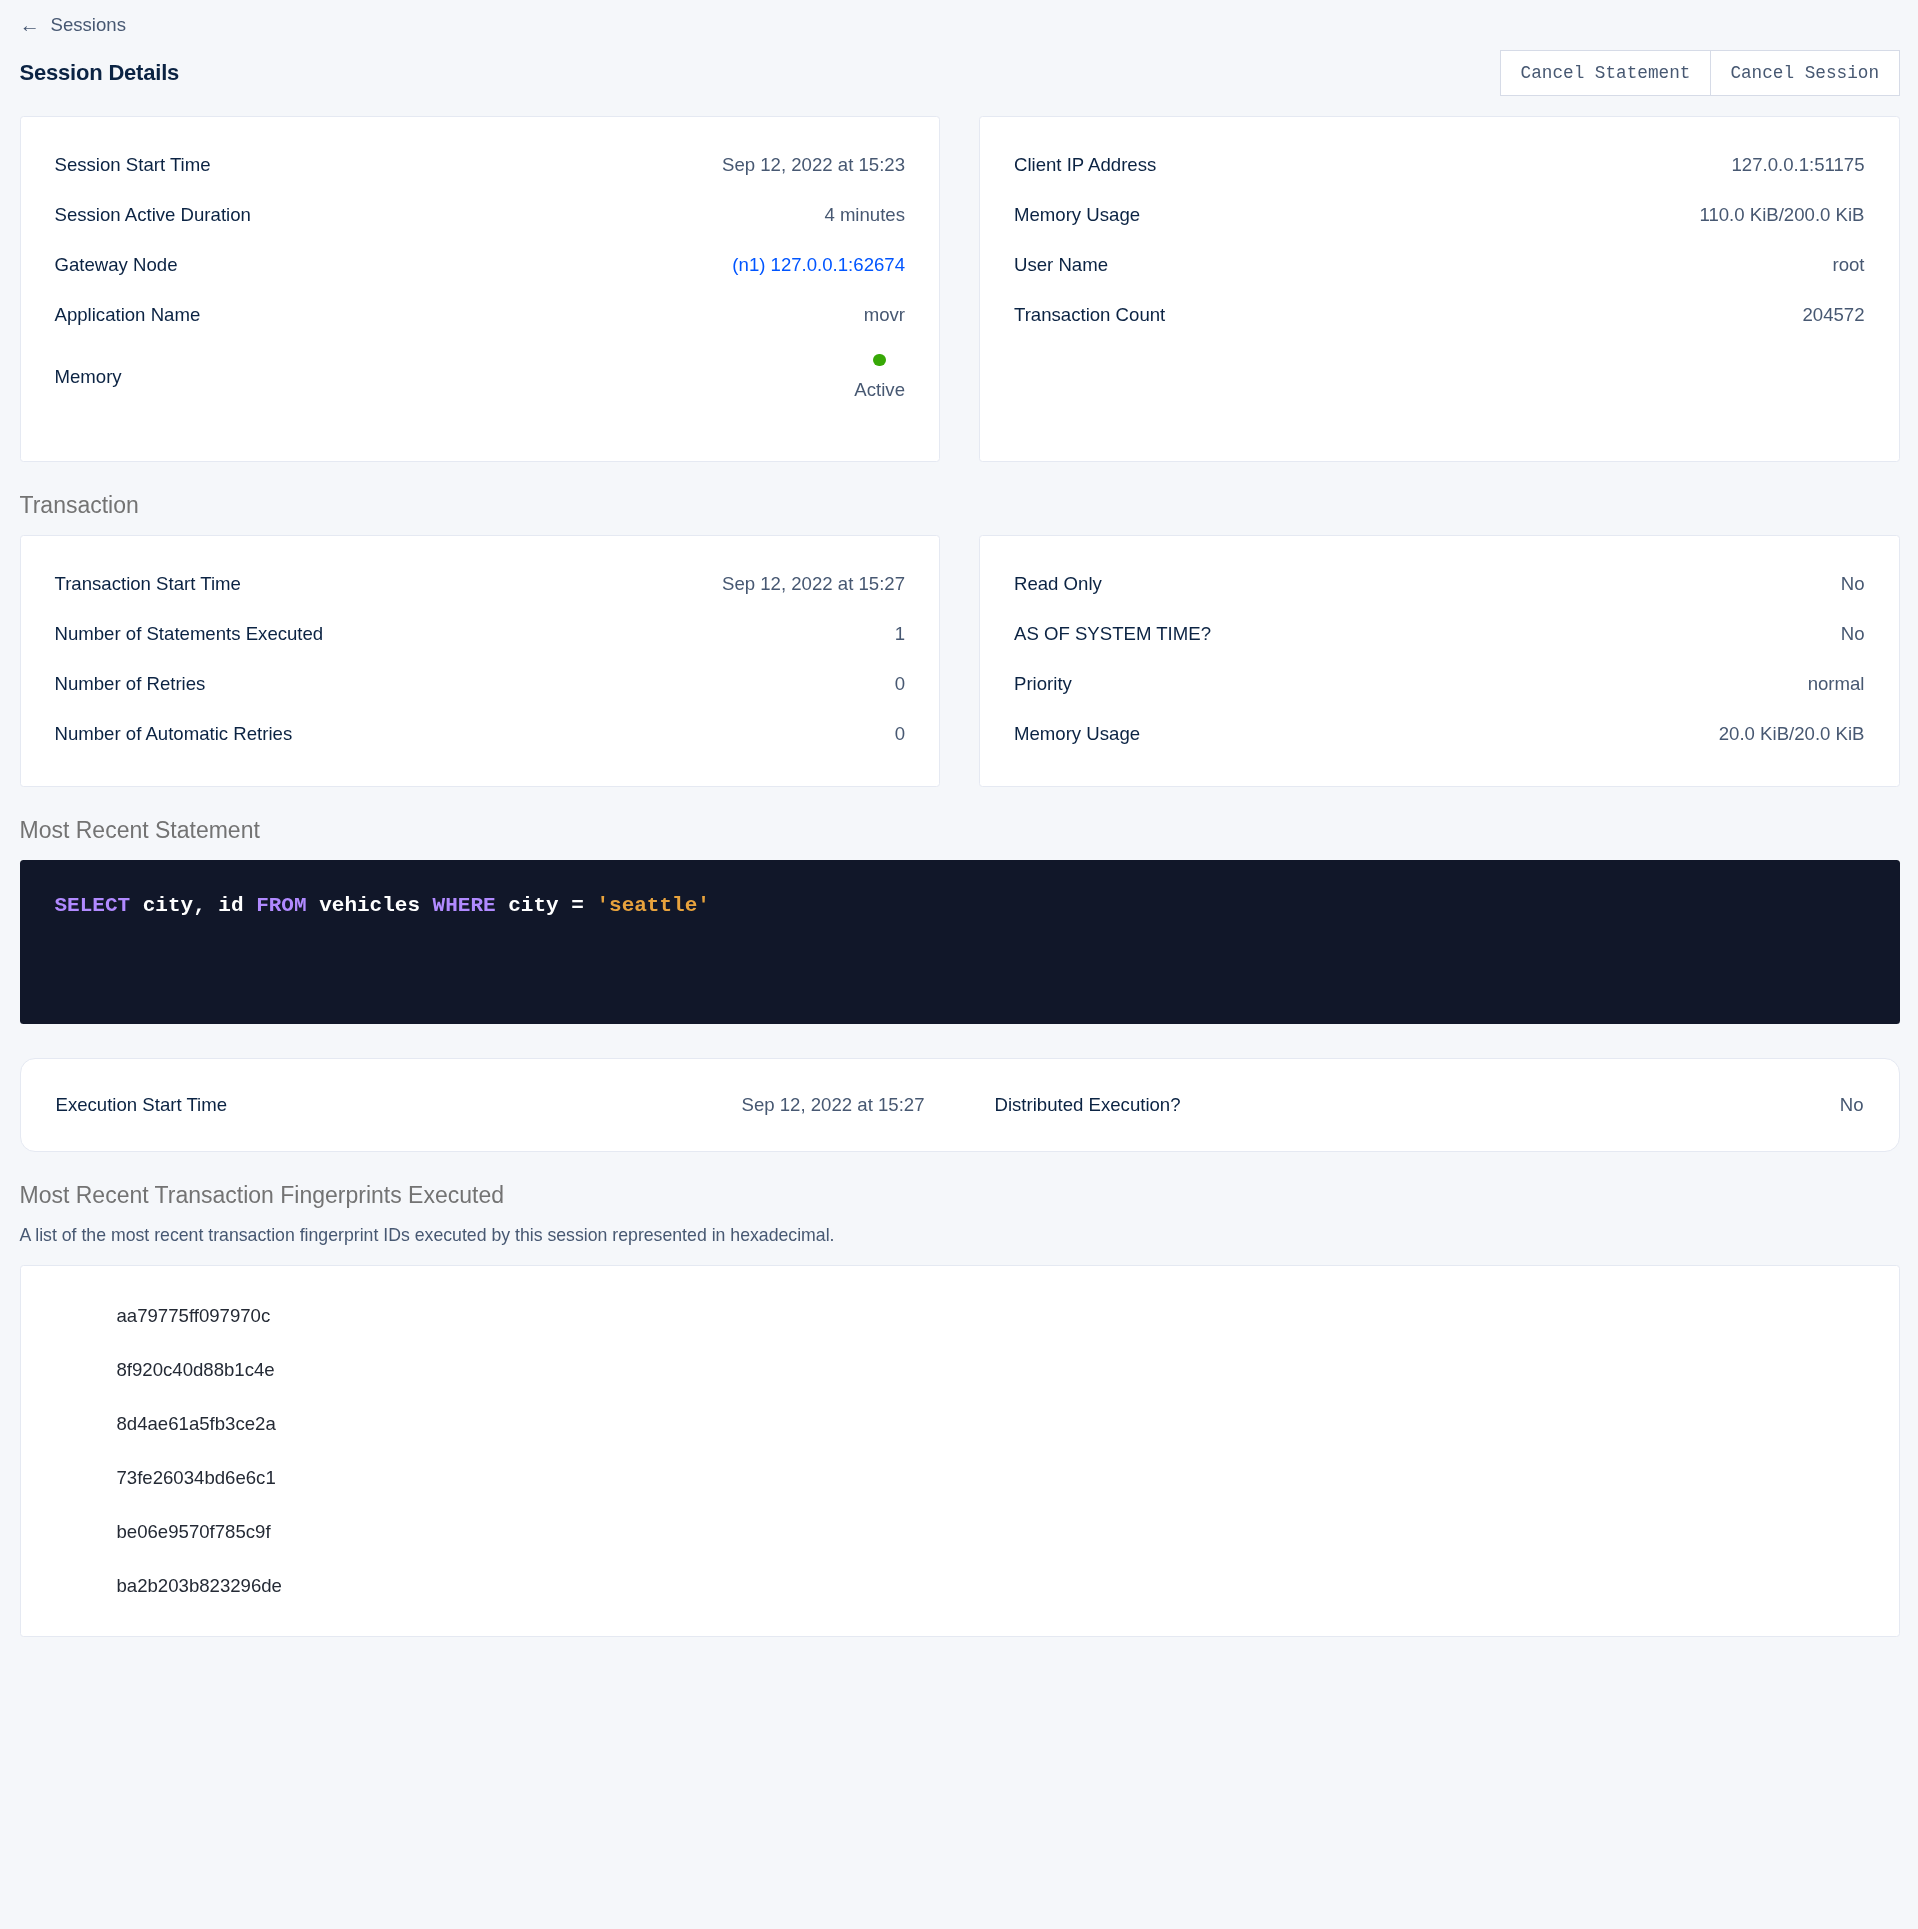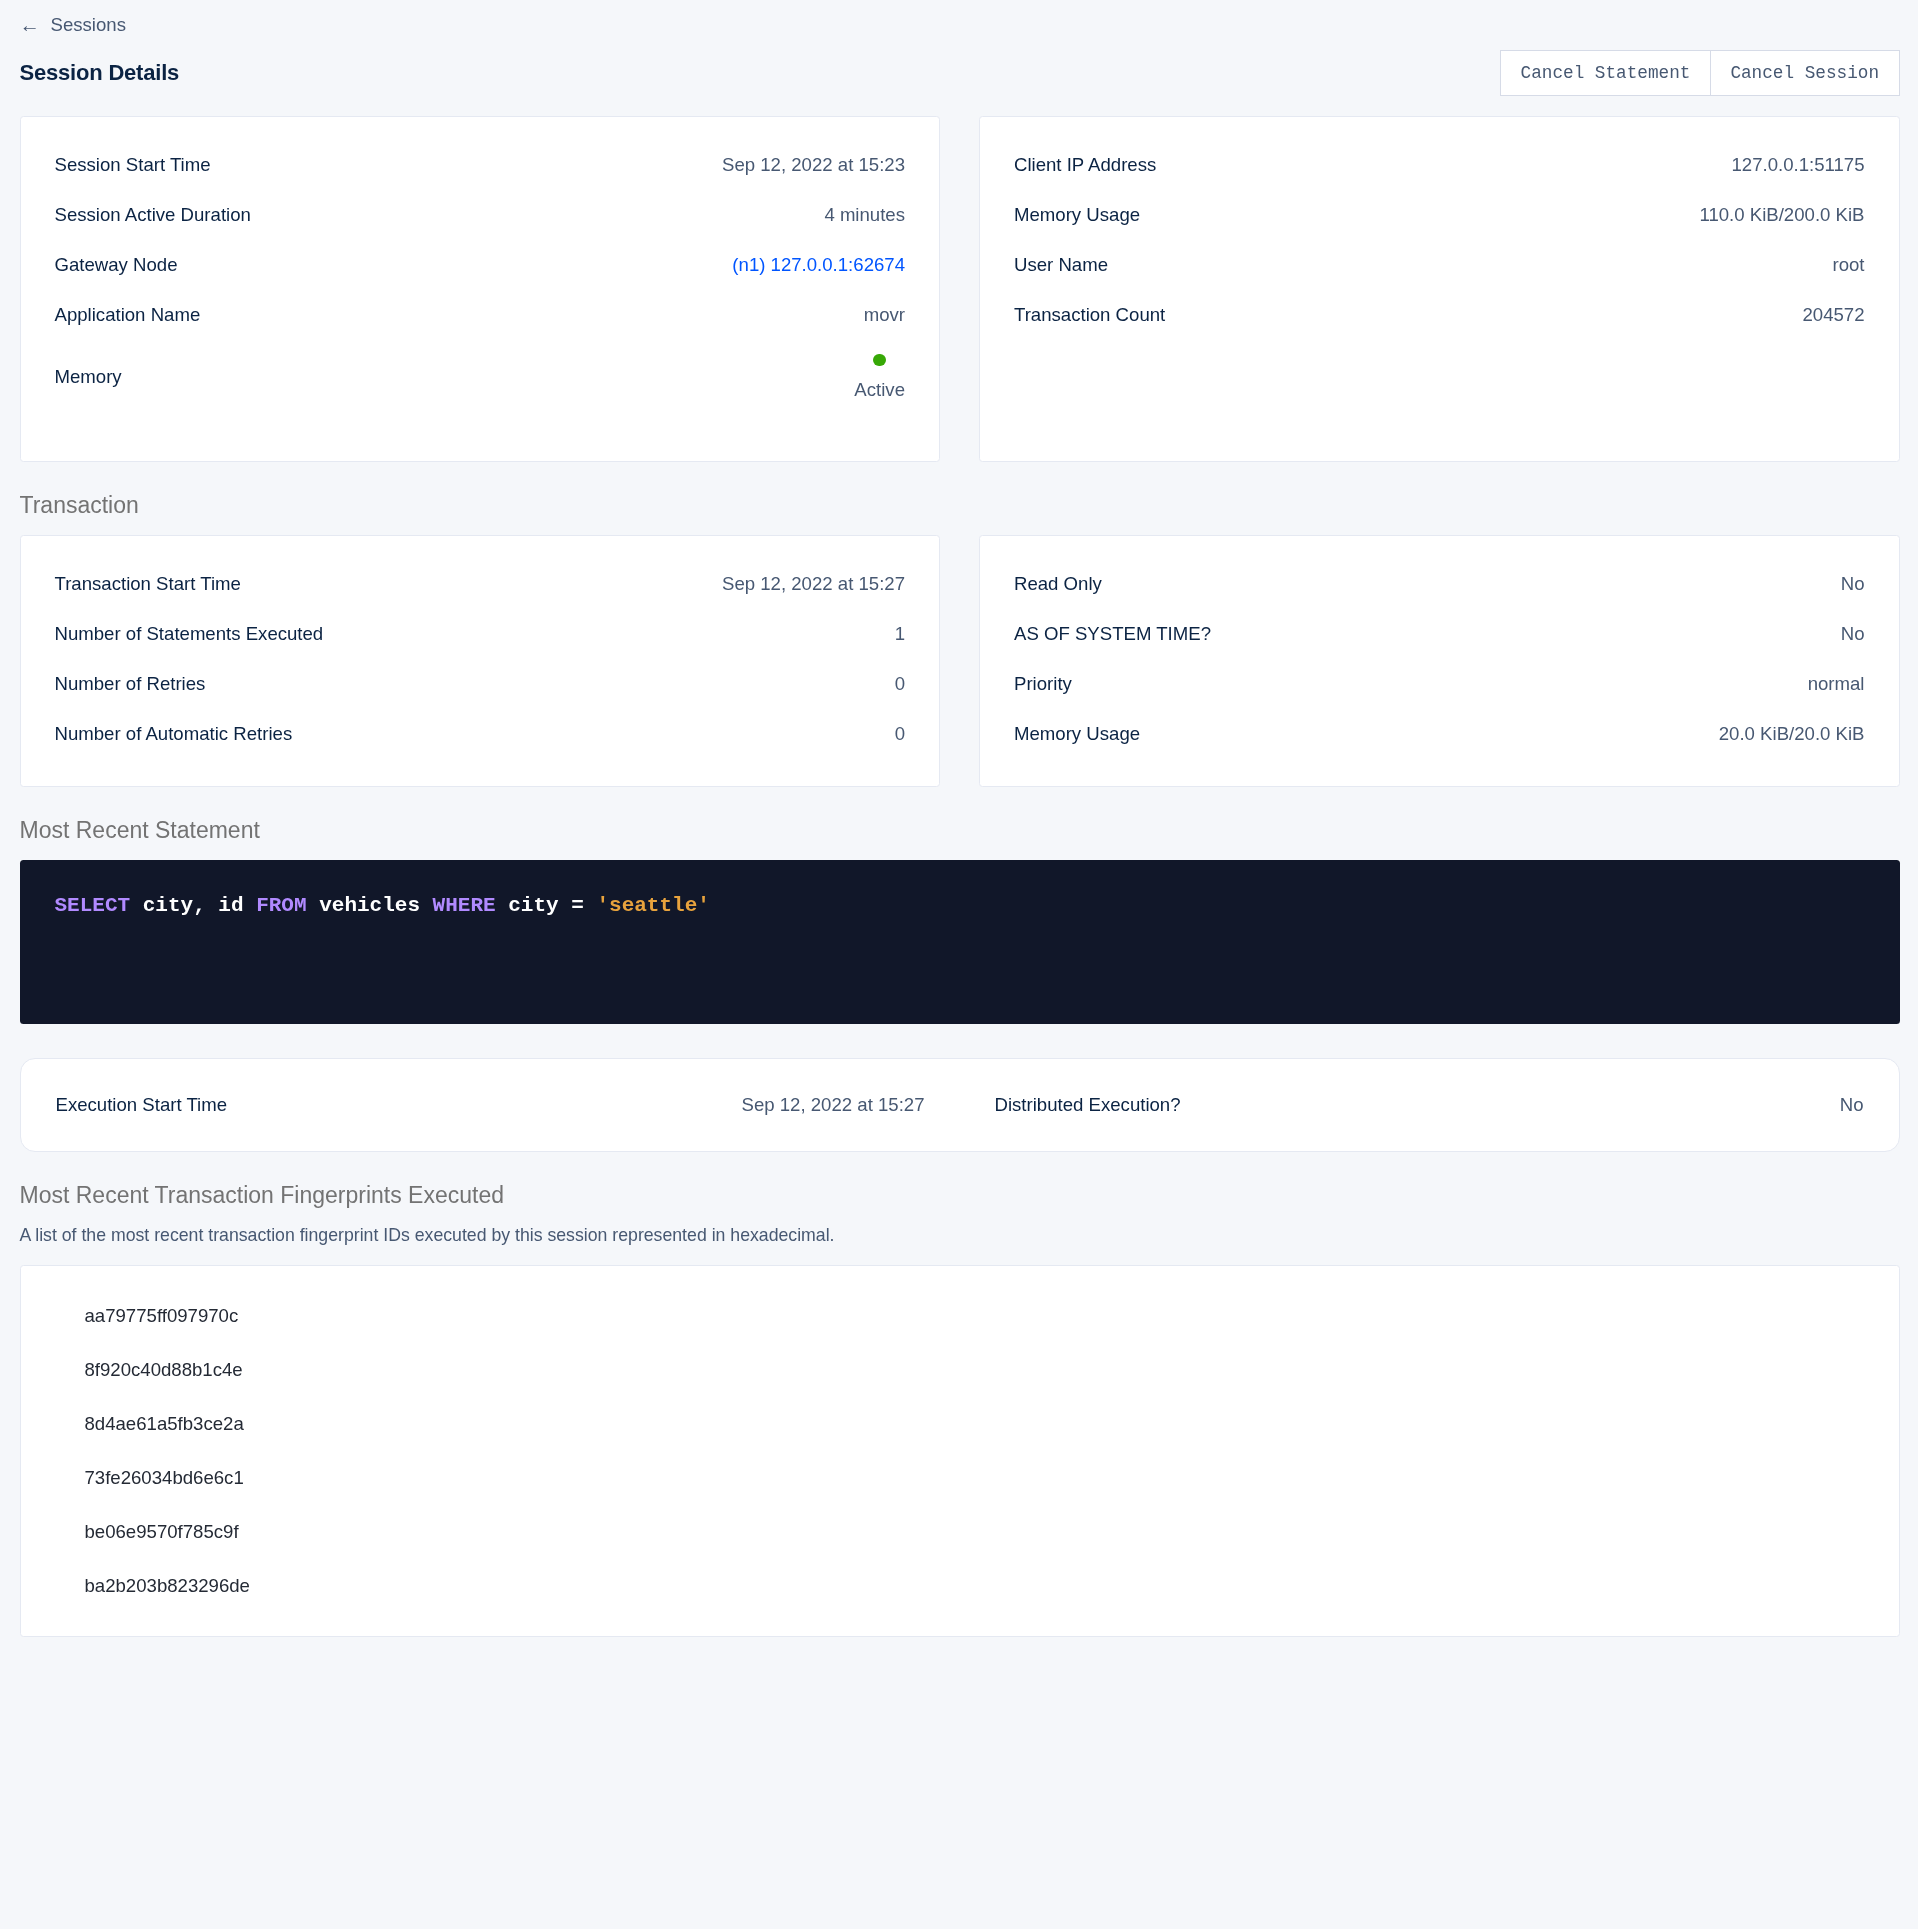--- a/index.html
+++ b/index.html
@@ -154,20 +154,21 @@
   .fp-card {
     background: #ffffff;
     border: 0.9px solid #e5e9f2;
     border-radius: 3.5px;
     padding: 23px 0 23px 0;
   }
   .fp-item {
     font-size: 18.6px;
     color: #242a35;
     padding: 16px 0 16px 64px;
+    margin-left: 32px;
   }
   .bottom-pad { height: 26.6px; }
 </style>
 </head>
 <body>
 
 <div class="breadcrumb">
   <span class="arrow">←</span>
   <a class="crumb-link">Sessions</a>
 </div>

